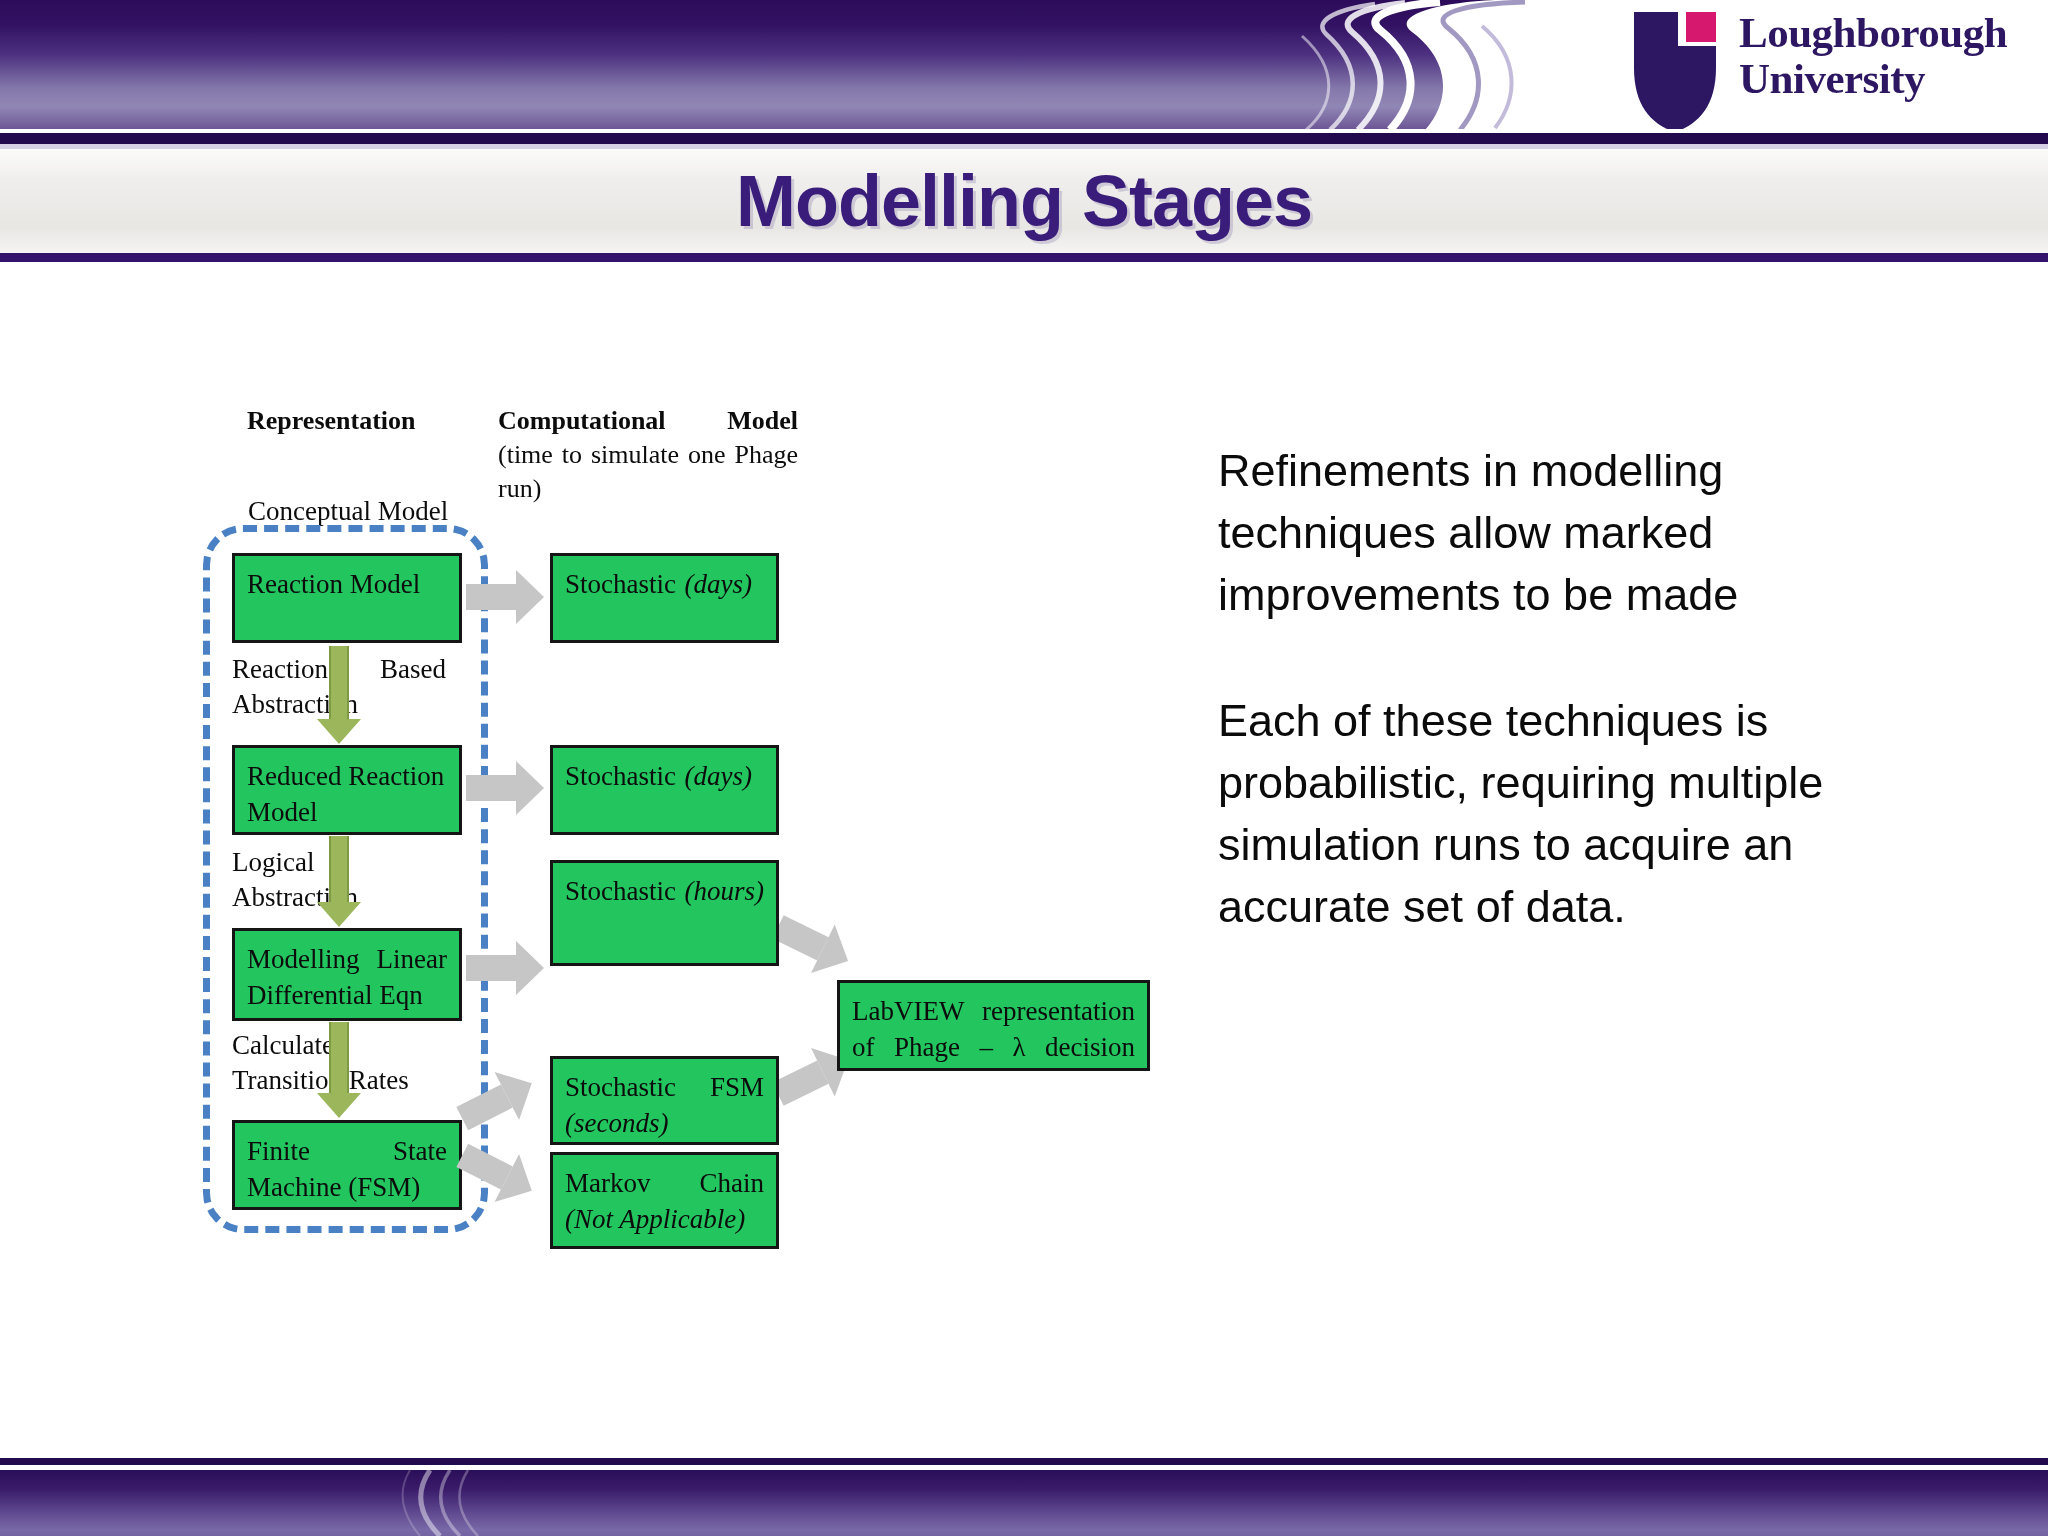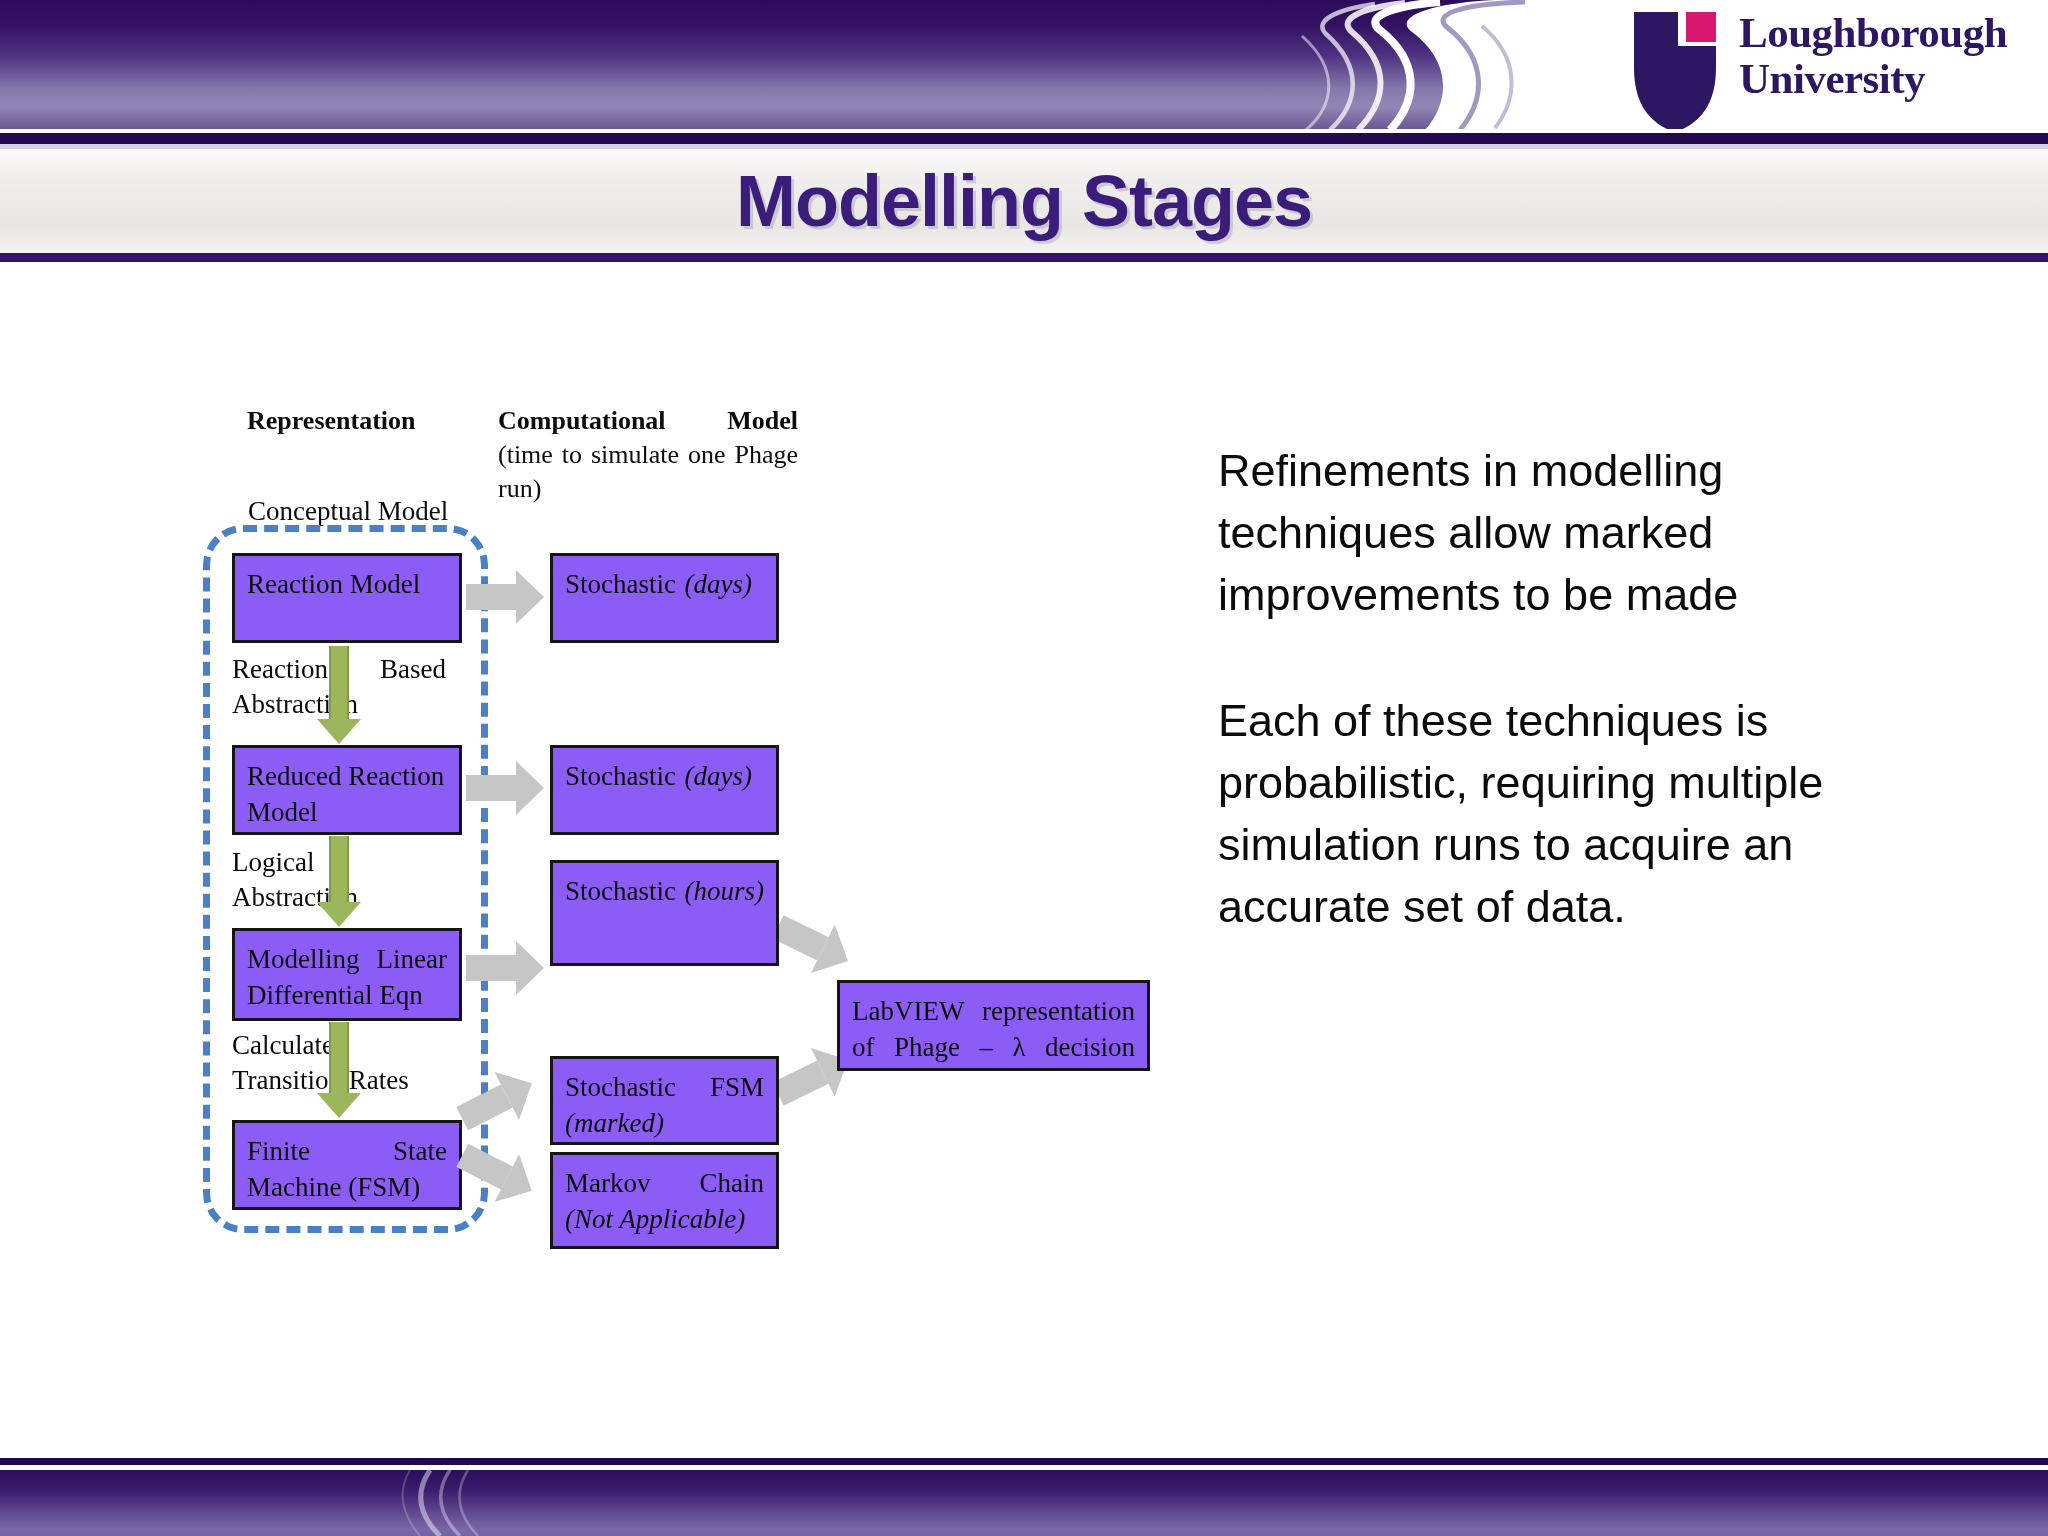--- a/index.html
+++ b/index.html
@@ -23,21 +23,21 @@
 
   
   .logo{position:absolute;left:1632px;top:10px;display:flex;align-items:flex-start;gap:21px;}
   .logo-text{font-family:"Liberation Serif",serif;font-weight:bold;font-size:43px;
     line-height:46px;color:#2d1763;letter-spacing:-0.5px;}
 
   
   .dheader{position:absolute;font-size:26px;line-height:34px;color:#0c0c0c;font-weight:bold;}
   .dheader .tail{font-weight:normal;}
   .dlabel{position:absolute;font-size:27px;line-height:35px;color:#0c0c0c;}
-  .dbox{position:absolute;border:3px solid #151515;background:#8b5cf6;font-size:27px;
+  .dbox{position:absolute;border:3px solid #151515;background:#22c55e;font-size:27px;
     line-height:36px;padding:10px 12px;color:#0c0c0c;box-sizing:border-box;}
   .dashed-rect{position:absolute;left:203px;top:525px;width:285px;height:708px;
     border:7px dashed #4a80c4;border-radius:40px;box-sizing:border-box;}
   [data-justify]{display:flex;justify-content:space-between;}
   .it{font-style:italic;}
   .sp{margin-left:0.32em;}
 
   
   .varrow{position:absolute;left:317px;width:44px;}
   .varrow::before{content:"";position:absolute;left:12px;width:16px;top:0;bottom:23px;
@@ -179,21 +179,21 @@
 
     <div class="dbox" style="left:550px;top:860px;width:229px;height:106px;">
       <div><span>Stochastic</span><span class="it sp">(hours)</span></div>
     </div>
 
     <div class="dbox" style="left:550px;top:1056px;width:229px;height:89px;">
       <div data-justify="true">
           <span>Stochastic</span>
           <span>FSM</span>
         </div>
-      <div class="it">(marked)</div>
+      <div class="it">(seconds)</div>
     </div>
 
     <div class="dbox" style="left:550px;top:1152px;width:229px;height:97px;">
       <div data-justify="true">
           <span>Markov</span>
           <span>Chain</span>
         </div>
       <div class="it">(Not Applicable)</div>
     </div>
 

